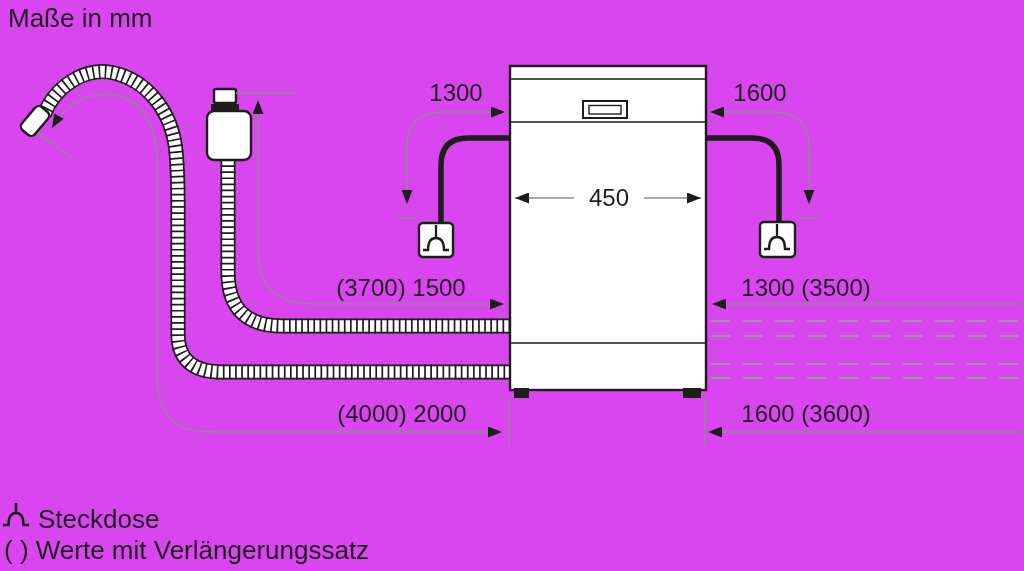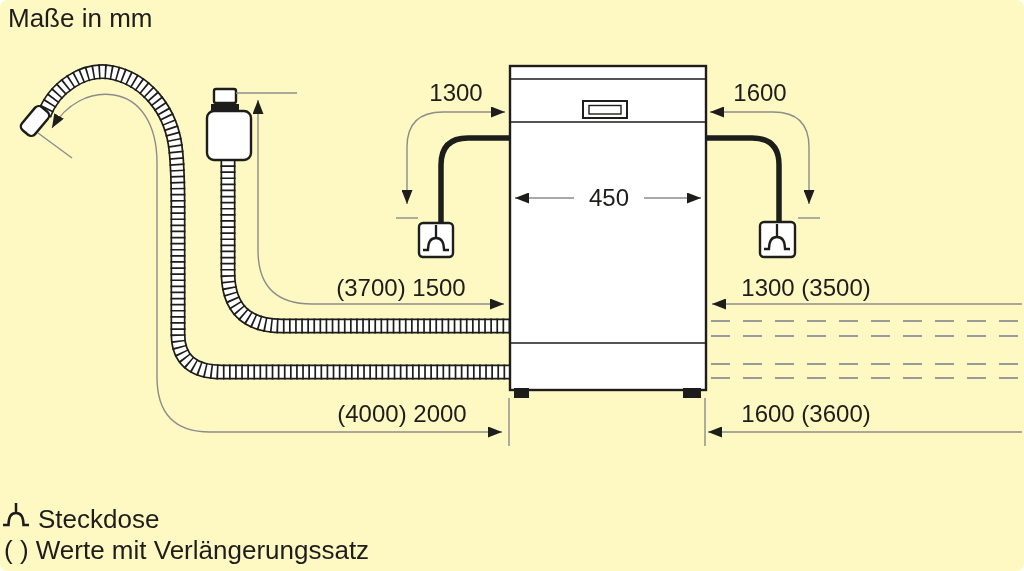--- a/index.html
+++ b/index.html
@@ -1,16 +1,16 @@
 <!DOCTYPE html>
 <html><head>
 <meta charset="utf-8">
 <style>
   html,body{margin:0;padding:0;background:#fff;}
-  .canvas{position:relative;width:1024px;height:571px;background:#fef9c3;overflow:hidden;border-radius:7px;}
+  .canvas{position:relative;width:1024px;height:571px;background:#d946ef;overflow:hidden;}
   svg{display:block;}
   
   .outline      {fill:#fff;stroke:#1d1d1b;stroke-width:2.4;}
   .thinline     {fill:none;stroke:#1d1d1b;stroke-width:1.6;}
   .hose-outer   {fill:none;stroke:#1d1d1b;stroke-width:15;}
   .hose-inner   {fill:none;stroke:#ffffff;stroke-width:11.6;}
   .hose-ribs    {fill:none;stroke:#1d1d1b;stroke-width:15;stroke-dasharray:1.7 4.4;}
   .cable        {fill:none;stroke:#1d1d1b;stroke-width:5.5;}
   .dim          {fill:none;stroke:#8c8c8c;stroke-width:1.4;}
   .tick         {fill:none;stroke:#8c8c8c;stroke-width:1.4;}

